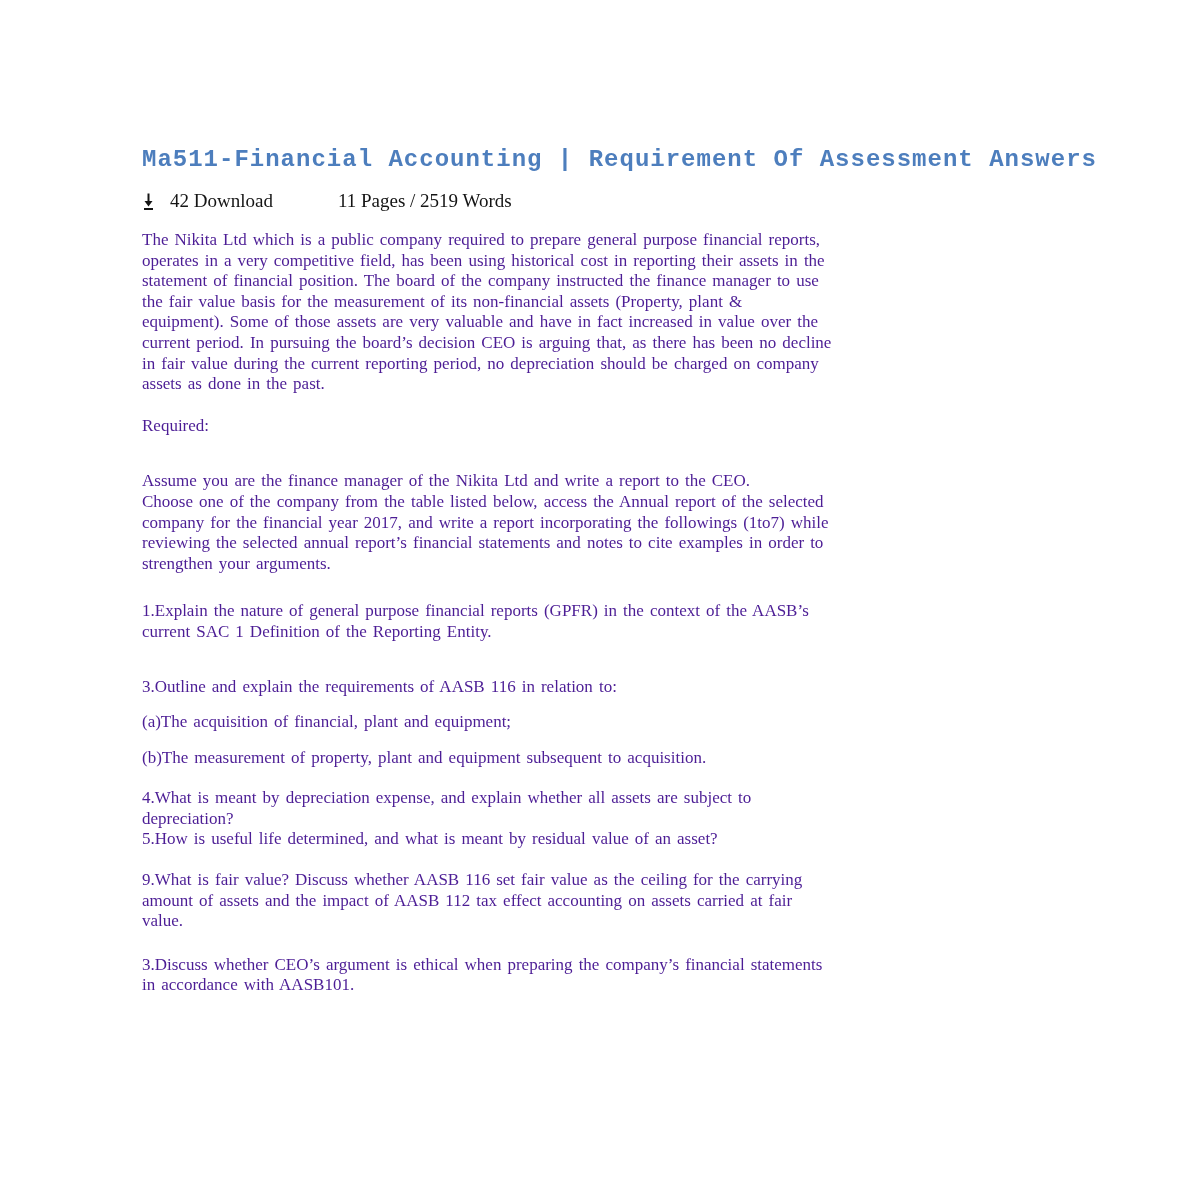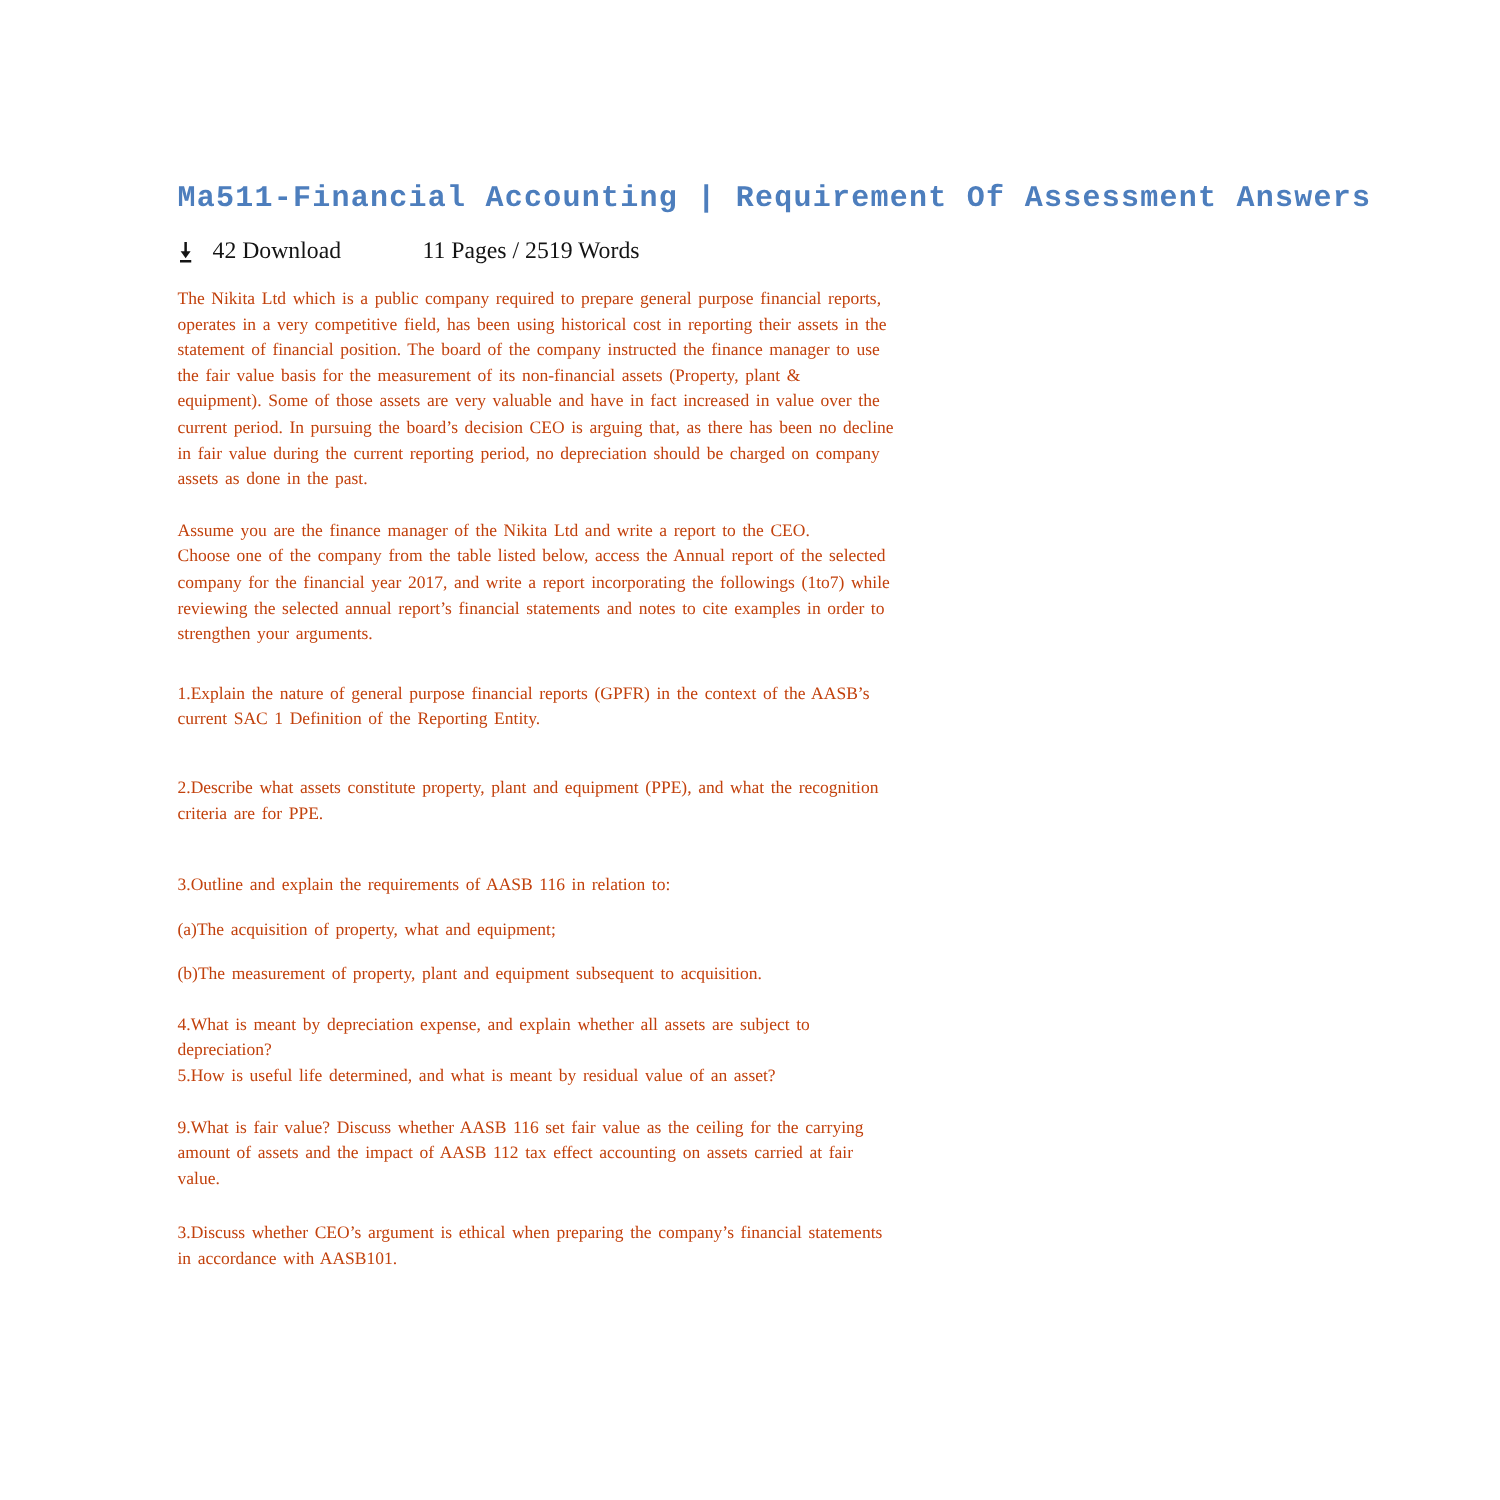--- a/index.html
+++ b/index.html
@@ -36,23 +36,23 @@
     text-align: right;
   }
   .dl-icon {
     display: inline-flex;
     align-items: center;
     margin-right: 15px;
   }
   .meta .pages-words { margin-left: 65px; }
   p.b {
     font-family: "Liberation Serif", serif;
-    font-size: 14px;
+    font-size: 17px;
     line-height: 20.6px;
-    color: #c2410c;
+    color: #4c1d95;
     word-spacing: 1.8px;
     white-space: pre-line;
   }
   p.intro     { margin-bottom: 21px; }
   p.required  { margin-bottom: 35px; }
   p.task      { margin-bottom: 27px; }
   p.q1        { margin-bottom: 34px; }
   p.q2        { margin-bottom: 37px; }
   p.q3        { margin-bottom: 15px; }
   p.q3a       { margin-bottom: 15px; }
@@ -83,36 +83,35 @@
 
     <p class="b intro">The Nikita Ltd which is a public company required to prepare general purpose financial reports,
 operates in a very competitive field, has been using historical cost in reporting their assets in the
 statement of financial position. The board of the company instructed the finance manager to use
 the fair value basis for the measurement of its non-financial assets (Property, plant &amp;
 equipment). Some of those assets are very valuable and have in fact increased in value over the
 current period. In pursuing the board’s decision CEO is arguing that, as there has been no decline
 in fair value during the current reporting period, no depreciation should be charged on company
 assets as done in the past.</p>
 
+    <p class="b required">Required:</p>
 
     <p class="b task">Assume you are the finance manager of the Nikita Ltd and write a report to the CEO.
 Choose one of the company from the table listed below, access the Annual report of the selected
 company for the financial year 2017, and write a report incorporating the followings (1to7) while
 reviewing the selected annual report’s financial statements and notes to cite examples in order to
 strengthen your arguments.</p>
 
     <p class="b q1">1.Explain the nature of general purpose financial reports (GPFR) in the context of the AASB’s
 current SAC 1 Definition of the Reporting Entity.</p>
 
-    <p class="b q2">2.Describe what assets constitute property, plant and equipment (PPE), and what the recognition
-criteria are for PPE.</p>
 
     <p class="b q3">3.Outline and explain the requirements of AASB 116 in relation to:</p>
 
-    <p class="b q3a">(a)The acquisition of property, what and equipment;</p>
+    <p class="b q3a">(a)The acquisition of financial, plant and equipment;</p>
 
     <p class="b q3b">(b)The measurement of property, plant and equipment subsequent to acquisition.</p>
 
     <p class="b q45">4.What is meant by depreciation expense, and explain whether all assets are subject to
 depreciation?
 5.How is useful life determined, and what is meant by residual value of an asset?</p>
 
     <p class="b q6">9.What is fair value? Discuss whether AASB 116 set fair value as the ceiling for the carrying
 amount of assets and the impact of AASB 112 tax effect accounting on assets carried at fair
 value.</p>

